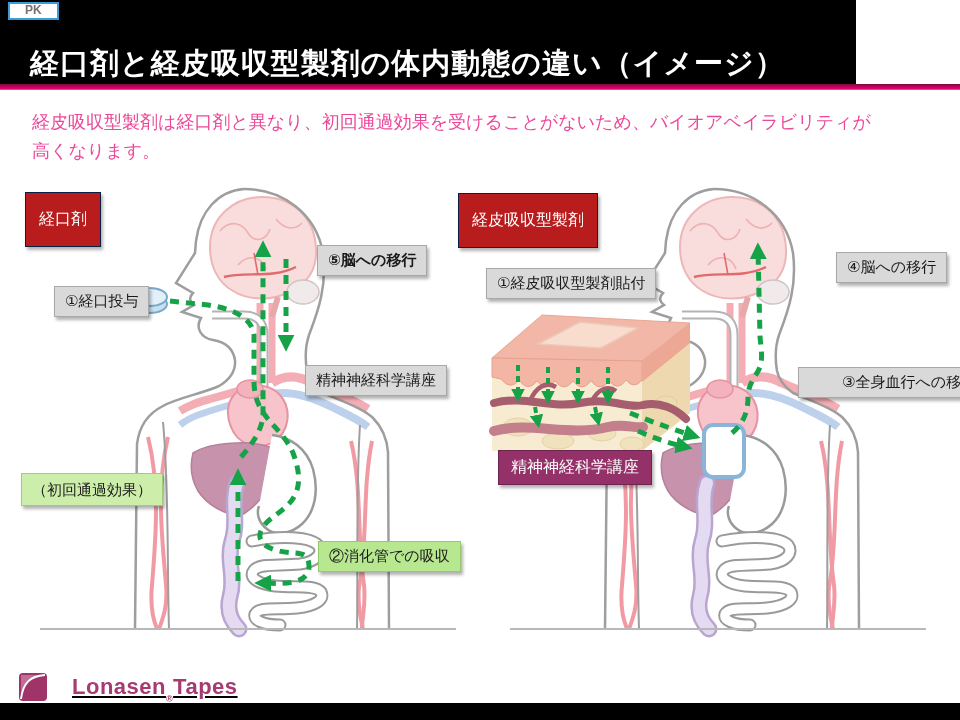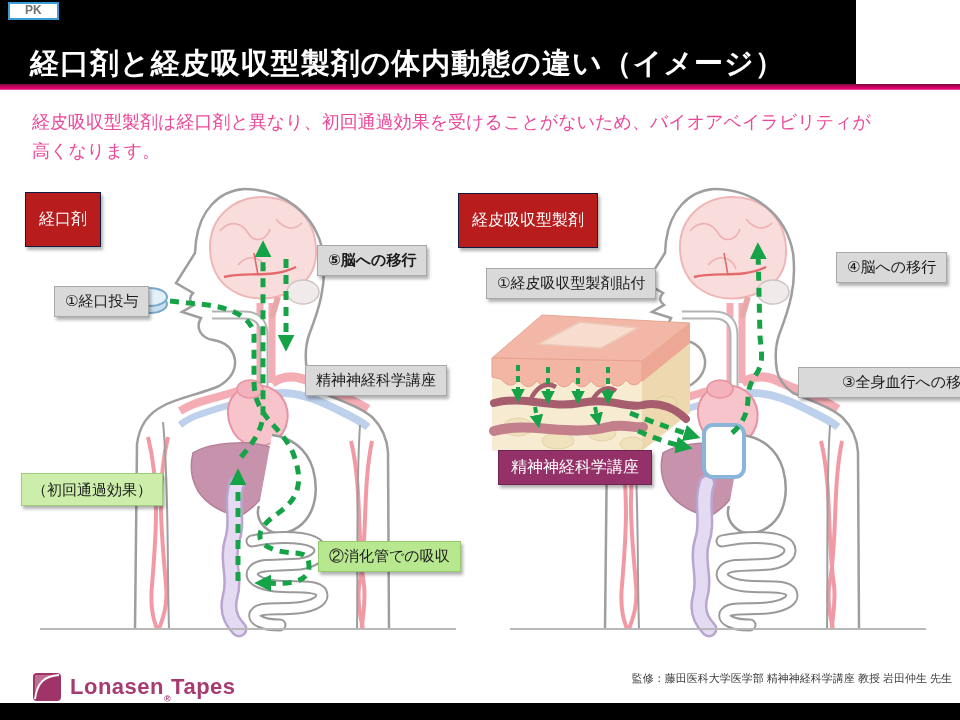--- a/index.html
+++ b/index.html
@@ -17,21 +17,21 @@
   .lead{left:32px;top:108px;font-size:18px;color:#ec4899;line-height:29px;}
   
   .lbl{white-space:nowrap;font-size:15px;color:#1a1a1a;padding:5px 10px;
        box-shadow:2px 3px 3px rgba(0,0,0,0.30);}
   .lbl-gray{background:#d9d9d9;border:1px solid #a8a8a8;}
   .lbl-navy{background:#b91c1c;color:#ffffff;font-size:16px;padding:16px 13px;border:1px solid #0d1c42;}
   .lbl-green3{background:#cdeeab;border:1px solid #9fcc7c;line-height:21px;}
   .lbl-green2{background:#b7e78f;border:1px solid #94c96e;}
   .lbl-magenta{background:#943168;color:#ffffff;font-size:16px;padding:6px 12px;border:1px solid #6d2450;}
   
-  .footer-logo{left:32px;top:672px;display:flex;align-items:center;gap:8px;}
+  .footer-logo{left:18px;top:672px;display:flex;align-items:center;gap:24px;text-decoration:underline;}
   .logo-text{color:#a63a71;font-weight:bold;font-size:22px;letter-spacing:0.5px;}
   .logo-reg{font-size:9px;vertical-align:bottom;position:relative;top:4px;}
   .supervision{right:8px;top:671px;text-align:right;font-size:11px;color:#3a3a3a;line-height:15px;}
   .bottom-bar{left:0;top:703px;width:960px;height:17px;background:#000000;}
   svg{display:block;}
 </style>
 </head>
 <body>
 
 <svg width="0" height="0" class="abs" aria-hidden="true">
@@ -159,15 +159,14 @@
   <svg width="30" height="30" viewBox="0 0 30 30">
     <rect x="1" y="1" width="28" height="28" rx="4" fill="#9e3468"></rect>
     <path d="M3,27 C5,11 12,4 27,3 L3,3 Z" fill="#c06e96"></path>
     <path d="M3,27 C5,11 12,4 27,3" stroke="#ffffff" stroke-width="2" fill="none"></path>
   </svg>
   <div class="logo-text">
     <span>Lonasen</span><span class="logo-reg">®</span><span>Tapes</span>
   </div>
 </div>
 <div class="abs supervision">
-  <div>監修：藤田医科大学医学部 精神神経科学講座 教授 岩田仲生 先生</div>
 </div>
 <div class="abs bottom-bar"></div>
 
 </body></html>

